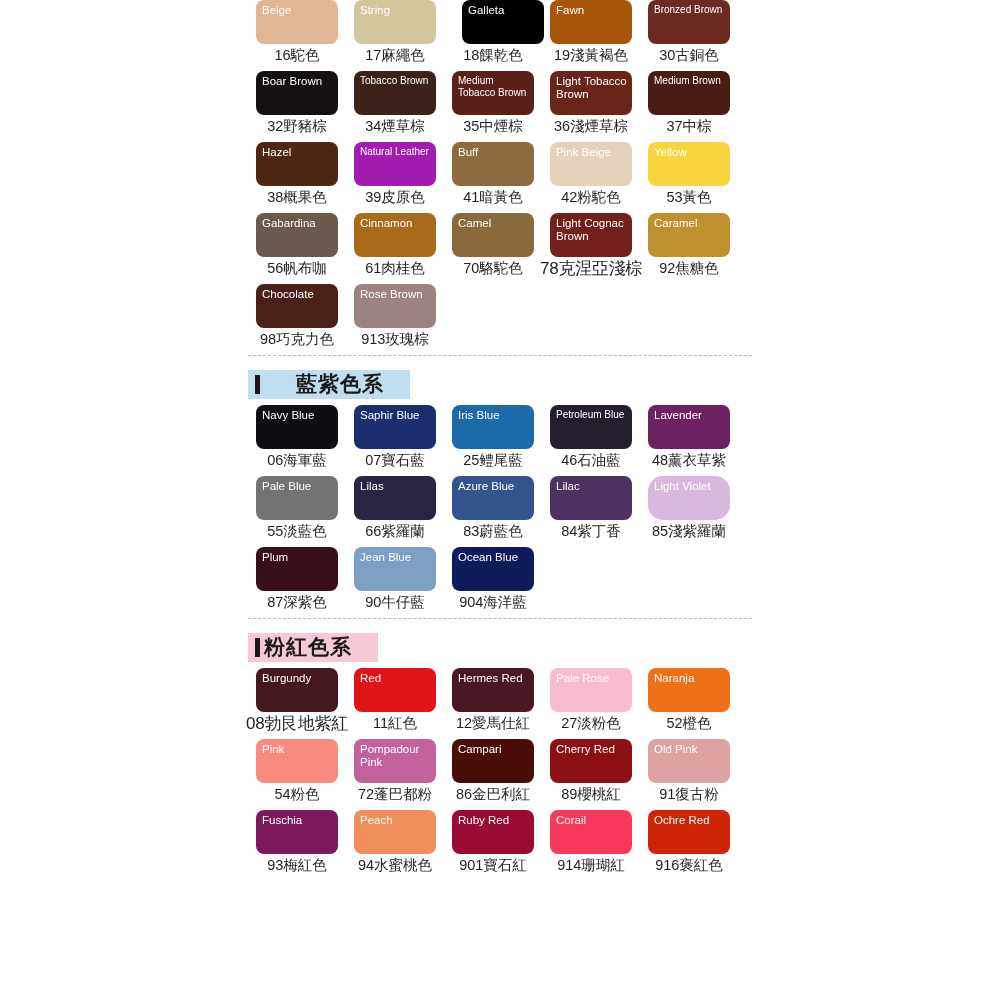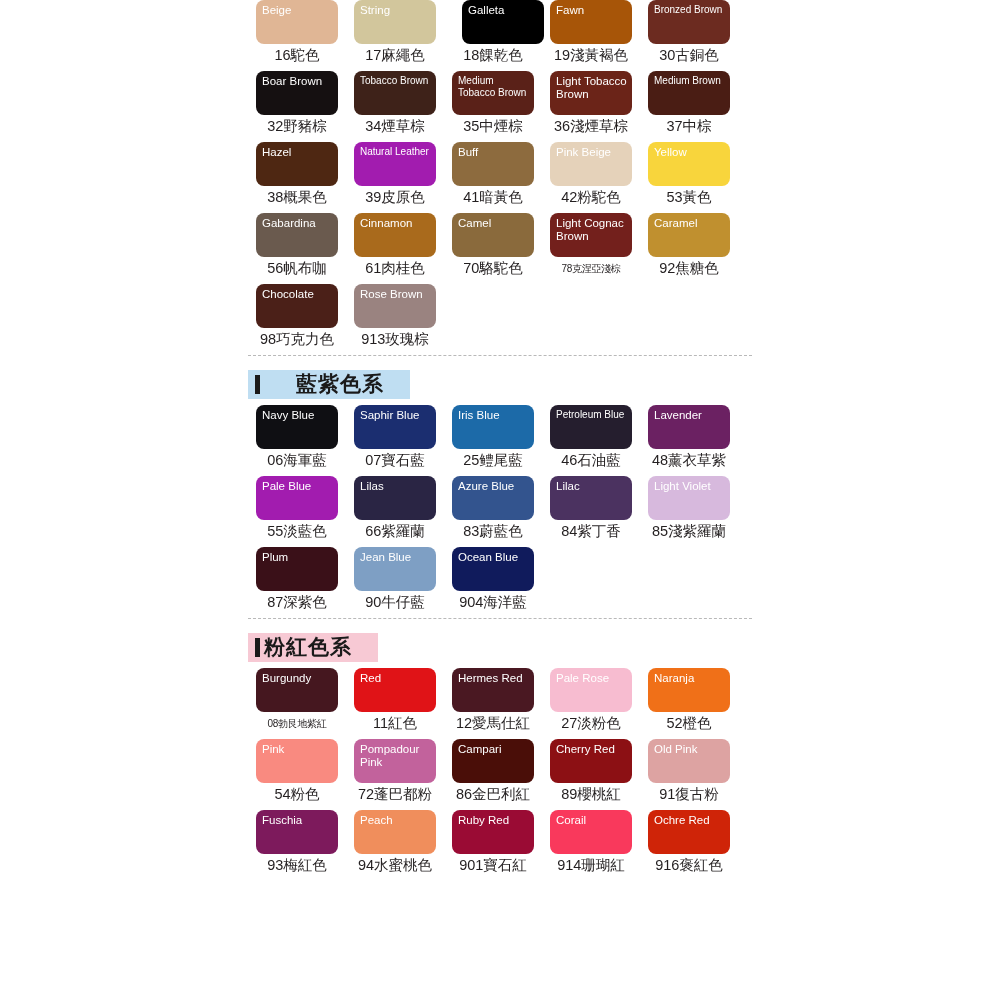--- a/index.html
+++ b/index.html
@@ -92,21 +92,21 @@
   .caption {
     font-size: 14.5px;
     color: #231f20;
     line-height: 17px;
     margin-top: 3px;
     margin-bottom: 5px;
     white-space: nowrap;
     text-align: center;
   }
   .caption.tight {
-    font-size: 10px;
+    font-size: 17px;
     letter-spacing: -0.3px;
   }
 </style>
 </head>
 <body>
 
 <div id="page">
   <div class="content" id="sections-root">
       <div class="section">
         <div class="row">
@@ -281,21 +281,21 @@
             <div class="caption">46石油藍</div>
           </div>
           <div class="cell">
             <div class="swatch" style="background: rgb(107, 33, 98);">
               <span class="en" style="color: rgb(255, 255, 255);">Lavender</span>
             </div>
             <div class="caption">48薰衣草紫</div>
           </div>
         </div><div class="row">
           <div class="cell">
-            <div class="swatch" style="background: #a21caf;">
+            <div class="swatch" style="background: #737373;">
               <span class="en" style="color: rgb(255, 255, 255);">Pale Blue</span>
             </div>
             <div class="caption">55淡藍色</div>
           </div>
           <div class="cell">
             <div class="swatch" style="background: rgb(42, 37, 68);">
               <span class="en" style="color: rgb(255, 255, 255);">Lilas</span>
             </div>
             <div class="caption">66紫羅蘭</div>
           </div>
@@ -305,21 +305,21 @@
             </div>
             <div class="caption">83蔚藍色</div>
           </div>
           <div class="cell">
             <div class="swatch" style="background: rgb(75, 50, 96);">
               <span class="en" style="color: rgb(255, 255, 255);">Lilac</span>
             </div>
             <div class="caption">84紫丁香</div>
           </div>
           <div class="cell">
-            <div class="swatch" style="background: rgb(215, 185, 221);">
+            <div class="swatch" style="background: rgb(215, 185, 221); border-radius: 15px;">
               <span class="en" style="color: rgb(255, 255, 255);">Light Violet</span>
             </div>
             <div class="caption">85淺紫羅蘭</div>
           </div>
         </div><div class="row">
           <div class="cell">
             <div class="swatch" style="background: rgb(58, 16, 24);">
               <span class="en" style="color: rgb(255, 255, 255);">Plum</span>
             </div>
             <div class="caption">87深紫色</div>

